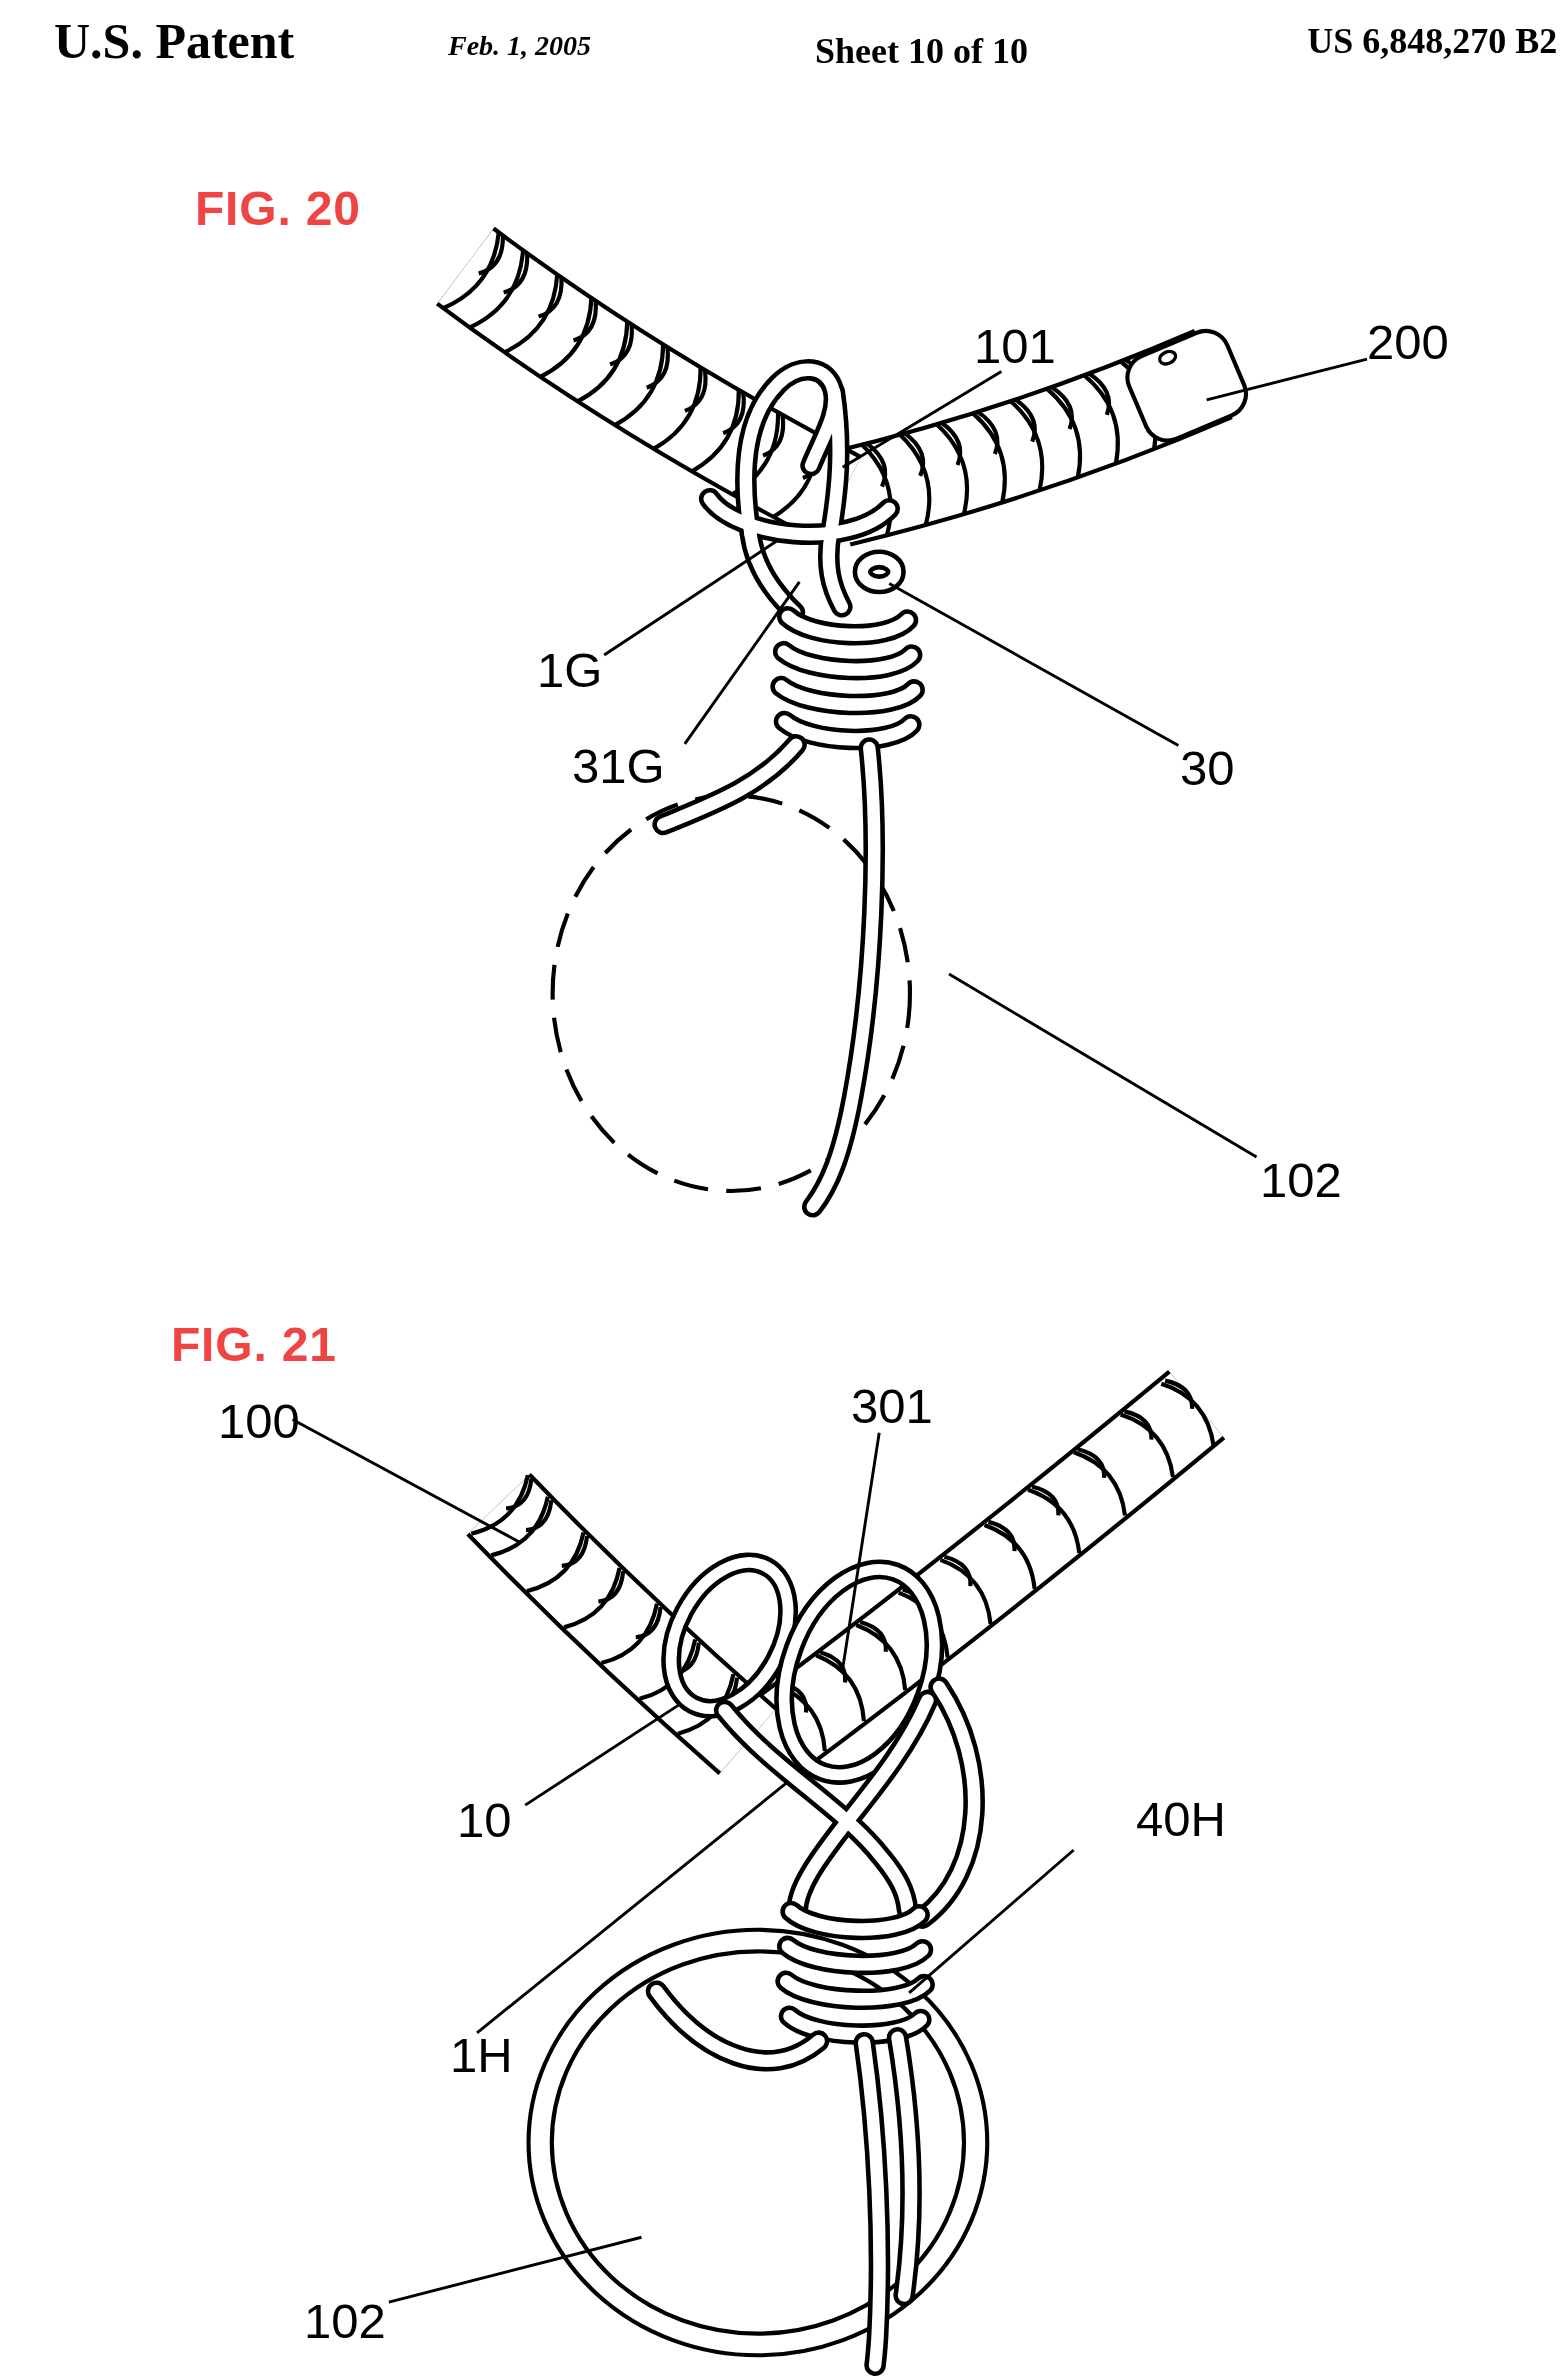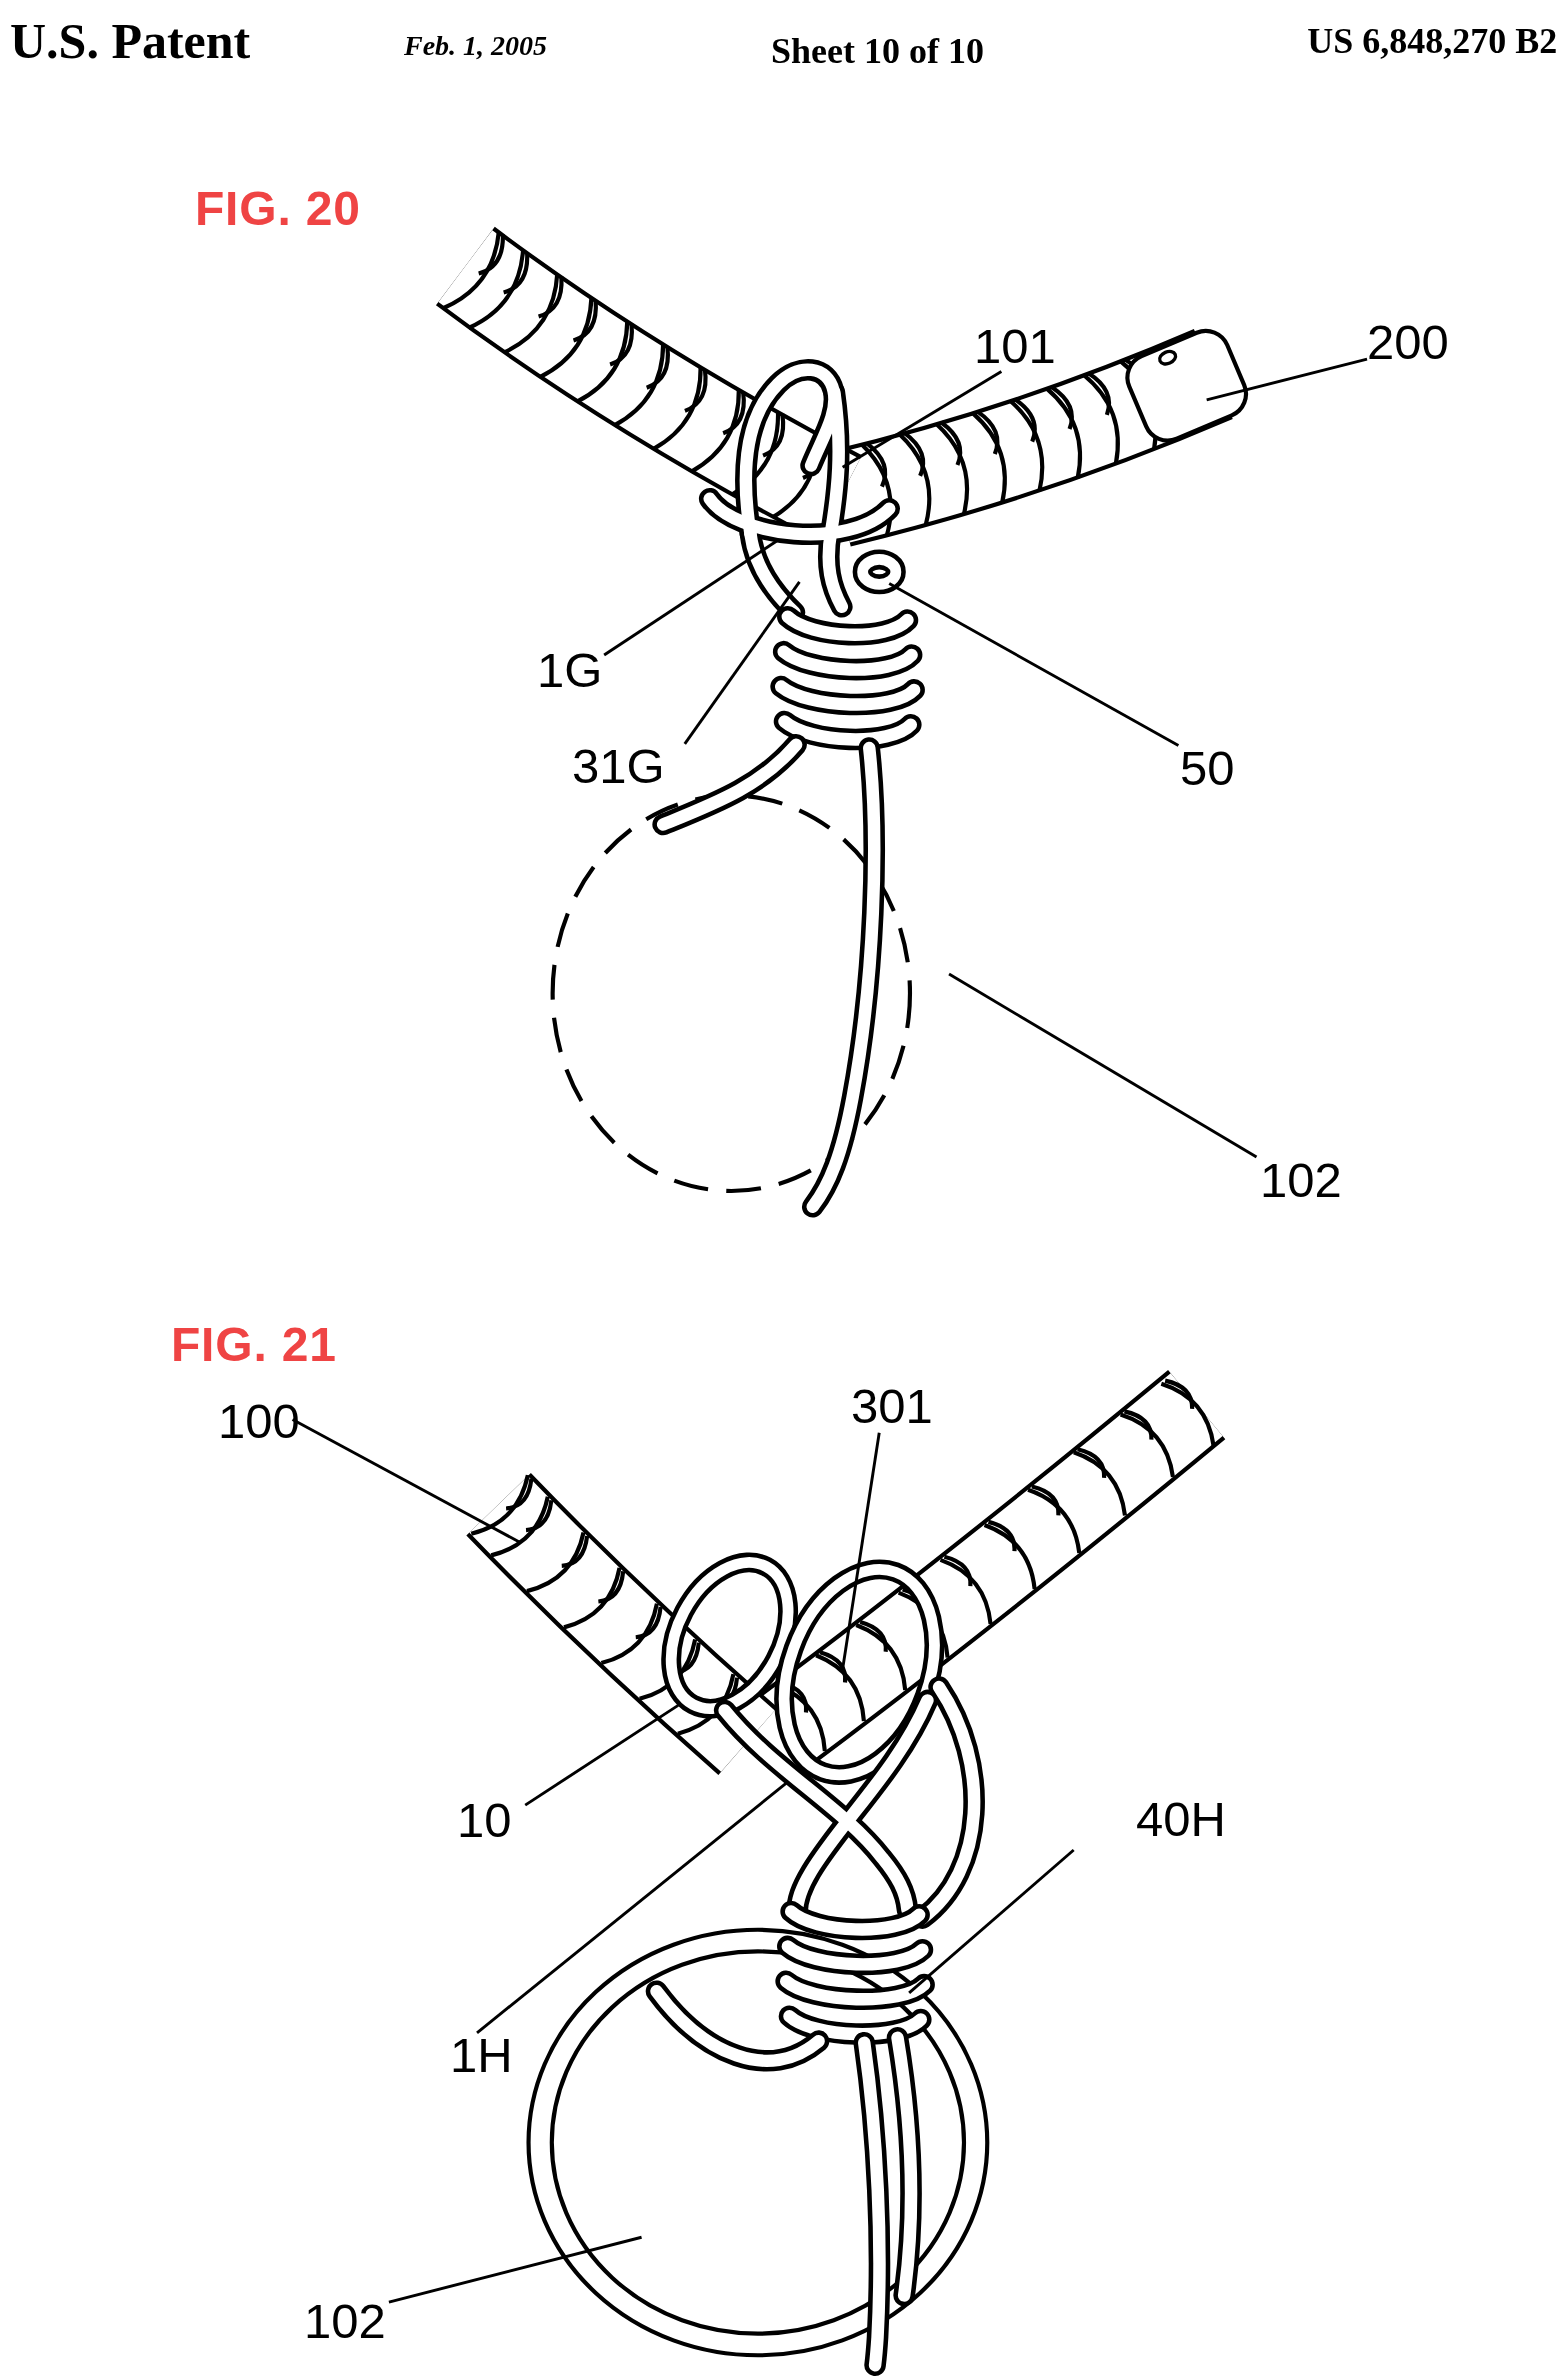--- a/index.html
+++ b/index.html
@@ -3,21 +3,21 @@
 <meta charset="utf-8">
 <style>
   html,body{margin:0;padding:0;background:#ffffff;}
   #page{
     position:relative;
     width:1564px;height:2377px;
     background:#ffffff;
     overflow:hidden;
     font-family:"Liberation Sans", sans-serif;
   }
-  .hdr{position:absolute;color:#000;white-space:nowrap;font-family:"Liberation Serif", serif;font-weight:bold;}
+  .hdr{position:absolute;color:#000;white-space:nowrap;font-family:"Liberation Serif", serif;font-weight:bold;margin-left:44px;}
   .hdr-title{left:10px;top:11.6px;font-size:50px;}
   .hdr-date{left:404px;top:30px;font-size:28px;font-style:italic;}
   .hdr-sheet{left:771px;top:30px;font-size:36px;}
   .hdr-num{right:6.7px;top:20px;font-size:36px;}
   .figcap{position:absolute;color:#ef4444;font-size:48px;font-weight:600;letter-spacing:0.8px;white-space:nowrap;}
   .ref{position:absolute;color:#000;font-size:49px;font-weight:500;white-space:nowrap;}
   svg{position:absolute;left:0;top:0;}
   .band20-o{fill:none;stroke:#000;stroke-width:118px;}
   .band20-i{fill:none;stroke:#fff;stroke-width:108px;}
   .band21-o{fill:none;stroke:#000;stroke-width:108px;}
@@ -240,21 +240,21 @@
   <div class="hdr hdr-sheet">Sheet 10 of 10</div>
   <div class="hdr hdr-num">US 6,848,270 B2</div>
 
   <div class="figcap" style="left:195px;top:181px;">FIG. 20</div>
   <div class="figcap" style="left:171px;top:1317px;">FIG. 21</div>
 
   <div class="ref" style="left:974px;top:318px;">101</div>
   <div class="ref" style="left:1367px;top:314px;">200</div>
   <div class="ref" style="left:537px;top:642px;">1G</div>
   <div class="ref" style="left:572px;top:738px;">31G</div>
-  <div class="ref" style="left:1180px;top:740px;">50</div>
+  <div class="ref" style="left:1180px;top:740px;">30</div>
   <div class="ref" style="left:1260px;top:1152px;">102</div>
 
   <div class="ref" style="left:218px;top:1393px;">100</div>
   <div class="ref" style="left:851px;top:1378px;">301</div>
   <div class="ref" style="left:457px;top:1792px;">10</div>
   <div class="ref" style="left:402px;top:2027px;margin-left:48px;">1H</div>
   <div class="ref" style="left:1136px;top:1791px;">40H</div>
   <div class="ref" style="left:304px;top:2293px;">102</div>
 
 </div>

